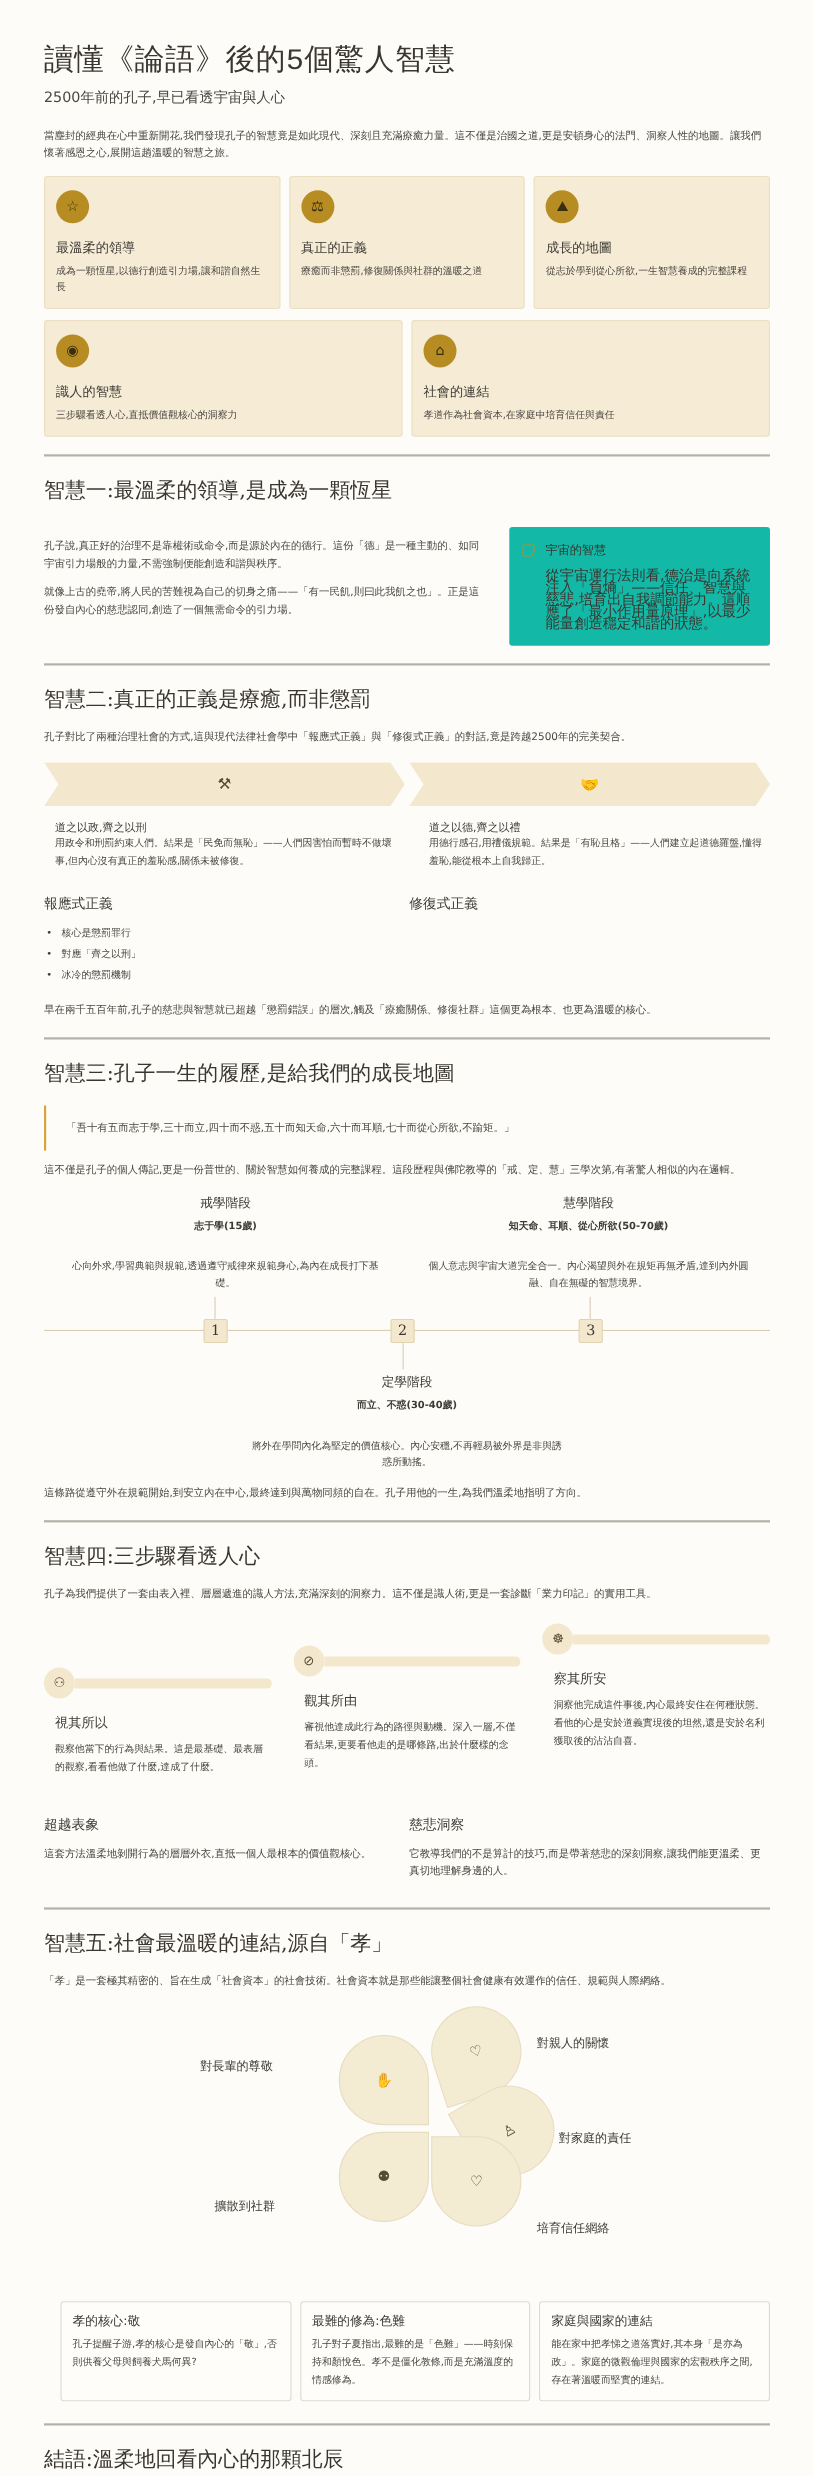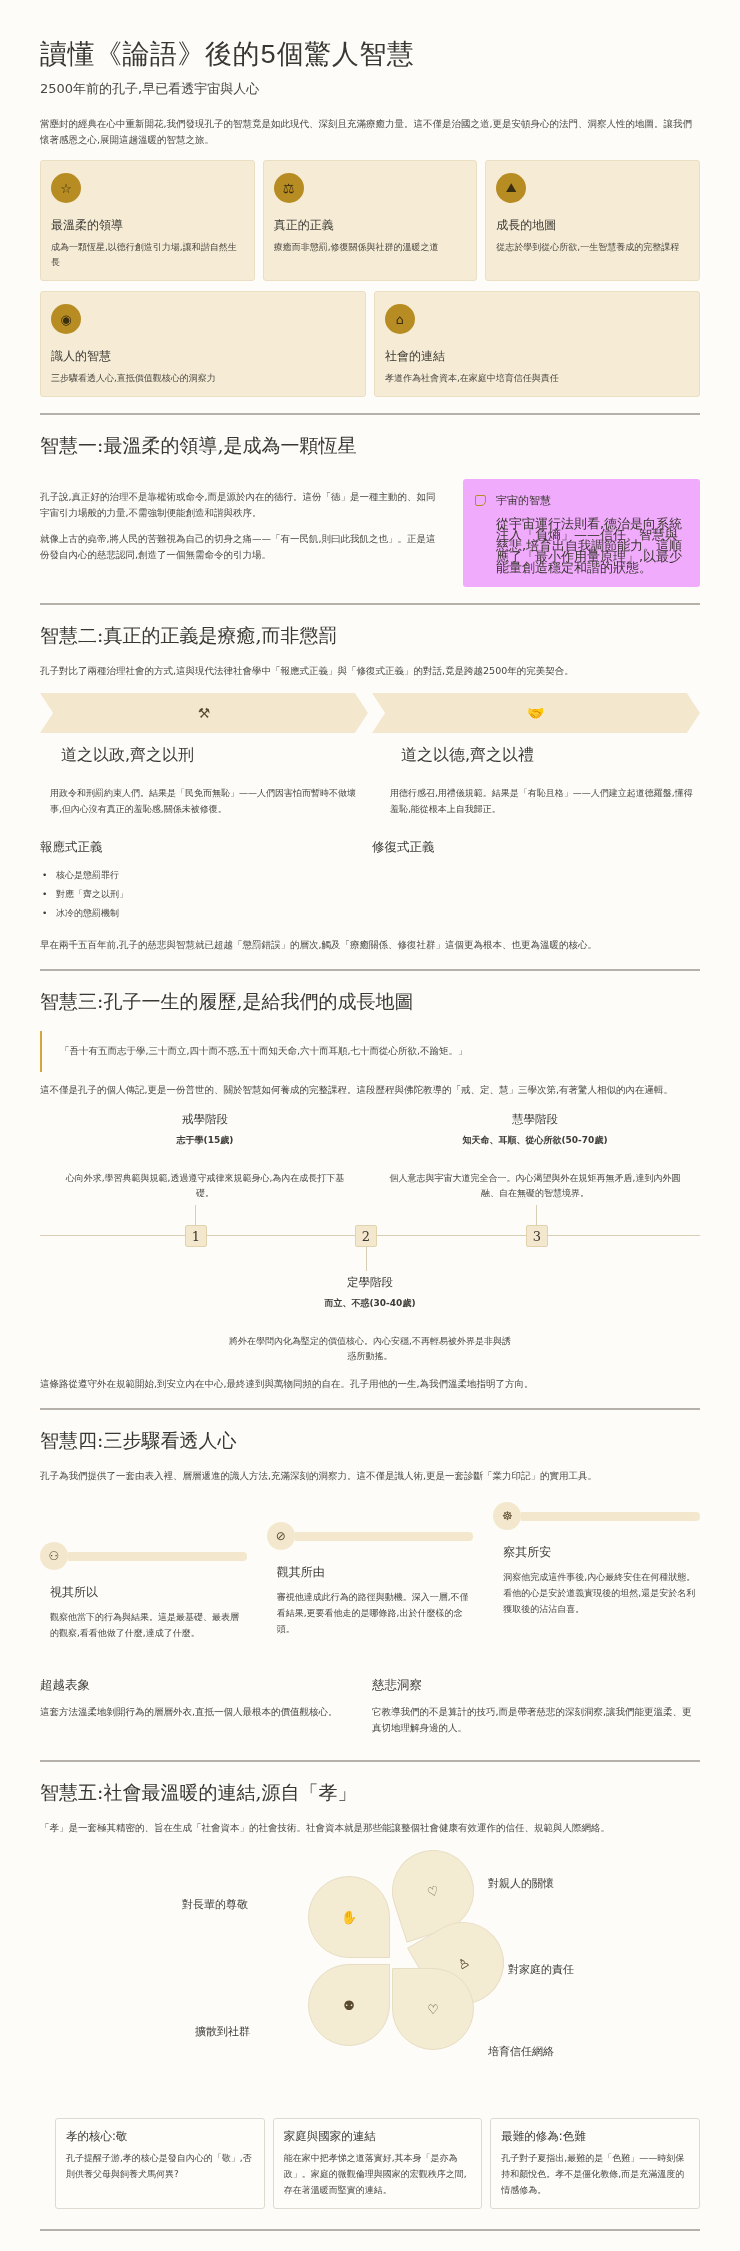--- a/index.html
+++ b/index.html
@@ -16,30 +16,30 @@
   .icon-circle { width: 30px; height: 30px; border-radius: 50%; background: #b78c22; display: flex; align-items: center; justify-content: center; color: #3a2e10; font-size: 13px; }
   .card h3 { font-weight: normal; font-size: 12px; color: #3d3a35; margin-top: 14px; }
   .card p { font-size: 9px; line-height: 15px; color: #4a4640; margin-top: 6px; }
   hr.sep { border: 0; border-top: 2px solid #b5b1aa; margin: 16px 0 18px 0; }
   h2 { font-family: "DejaVu Serif", serif; font-weight: normal; font-size: 19px; color: #3a3630; }
   .two-col { display: flex; gap: 20px; margin-top: 20px; }
   .two-col .left { flex: 1.7; }
   .two-col .right { flex: 1; }
   blockquote { border-left: 2px solid #d3a640; padding: 4px 0 4px 18px; font-size: 9.5px; color: #4a4640; }
   .body-p { font-size: 9.5px; line-height: 16px; color: #4a4640; margin-top: 10px; }
-  .callout { background: #f0abfc; border-radius: 3px; padding: 14px 12px 14px 12px; display: flex; gap: 10px; }
+  .callout { background: #14b8a6; border-radius: 3px; padding: 14px 12px 14px 12px; display: flex; gap: 10px; }
   .callout .note-icon { width: 11px; height: 11px; border: 1.5px solid #b98c22; border-radius: 2px 2px 5px 2px; margin-top: 2px; flex-shrink: 0; }
   .callout h4 { font-weight: normal; font-size: 11px; color: #3a3630; }
   .callout p { font-size: 13px; line-height: 11px; color: #3a3630; margin-top: 10px; }
   .chevrons { display: flex; gap: 4px; margin-top: 14px; }
   .chev { flex: 1; height: 40px; background: #f3e8cd; clip-path: polygon(0 0, 96% 0, 100% 50%, 96% 100%, 0 100%, 4% 50%); display: flex; align-items: center; justify-content: center; font-size: 14px; color: #5a4a30; }
   .justice-cols { display: flex; gap: 20px; margin-top: 12px; }
   .justice-cols > div { flex: 1; padding-left: 10px; }
-  .justice-cols h3 { font-weight: normal; font-size: 16px; color: #3d3a35; margin-left: 11px; }
-  .justice-cols p { font-size: 9px; line-height: 16px; color: #4a4640; margin-top: 19px; }
+  .justice-cols h3 { font-weight: normal; font-size: 10px; color: #3d3a35; }
+  .justice-cols p { font-size: 9px; line-height: 16px; color: #4a4640; margin-top: 0; }
   .list-cols { display: flex; gap: 4px; margin-top: 22px; }
   .list-cols > div { flex: 1; }
   .list-cols h3 { font-weight: normal; font-size: 12.5px; color: #3d3a35; }
   .list-cols ul { list-style: none; margin-top: 10px; }
   .list-cols li { font-size: 9px; line-height: 19px; color: #4a4640; padding-left: 16px; position: relative; }
   .list-cols li::before { content: "•"; position: absolute; left: 2px; color: #3d3a35; }
   .stages-top { display: flex; margin-top: 14px; }
   .stage { text-align: center; flex: 1; }
   .stage h4 { font-weight: normal; font-size: 11.5px; color: #3d3a35; }
   .stage .age { font-weight: bold; font-size: 9px; color: #3d3a35; margin-top: 7px; }
@@ -263,26 +263,26 @@
       <div class="flower-label" style="left:448px; top:200px">培育信任網絡</div>
       <div class="flower-label" style="left:155px; top:180px">擴散到社群</div>
     </div>
 
     <div class="bordered-cards">
       <div class="bcard">
         <h4>孝的核心:敬</h4>
         <p>孔子提醒子游,孝的核心是發自內心的「敬」,否則供養父母與飼養犬馬何異?</p>
       </div>
       <div class="bcard">
+        <h4>最難的修為:色難</h4>
+        <p>孔子對子夏指出,最難的是「色難」——時刻保持和顏悅色。孝不是僵化教條,而是充滿溫度的情感修為。</p>
+      </div>
+      <div class="bcard">
         <h4>家庭與國家的連結</h4>
         <p>能在家中把孝悌之道落實好,其本身「是亦為政」。家庭的微觀倫理與國家的宏觀秩序之間,存在著溫暖而堅實的連結。</p>
-      </div>
-      <div class="bcard">
-        <h4>最難的修為:色難</h4>
-        <p>孔子對子夏指出,最難的是「色難」——時刻保持和顏悅色。孝不是僵化教條,而是充滿溫度的情感修為。</p>
       </div>
     </div>
   </section>
 
   <hr class="sep" style="margin-top:20px">
 
   <section>
     <h2>結語:溫柔地回看內心的那顆北辰</h2>
     <div class="conclusion">
       <div class="left">

